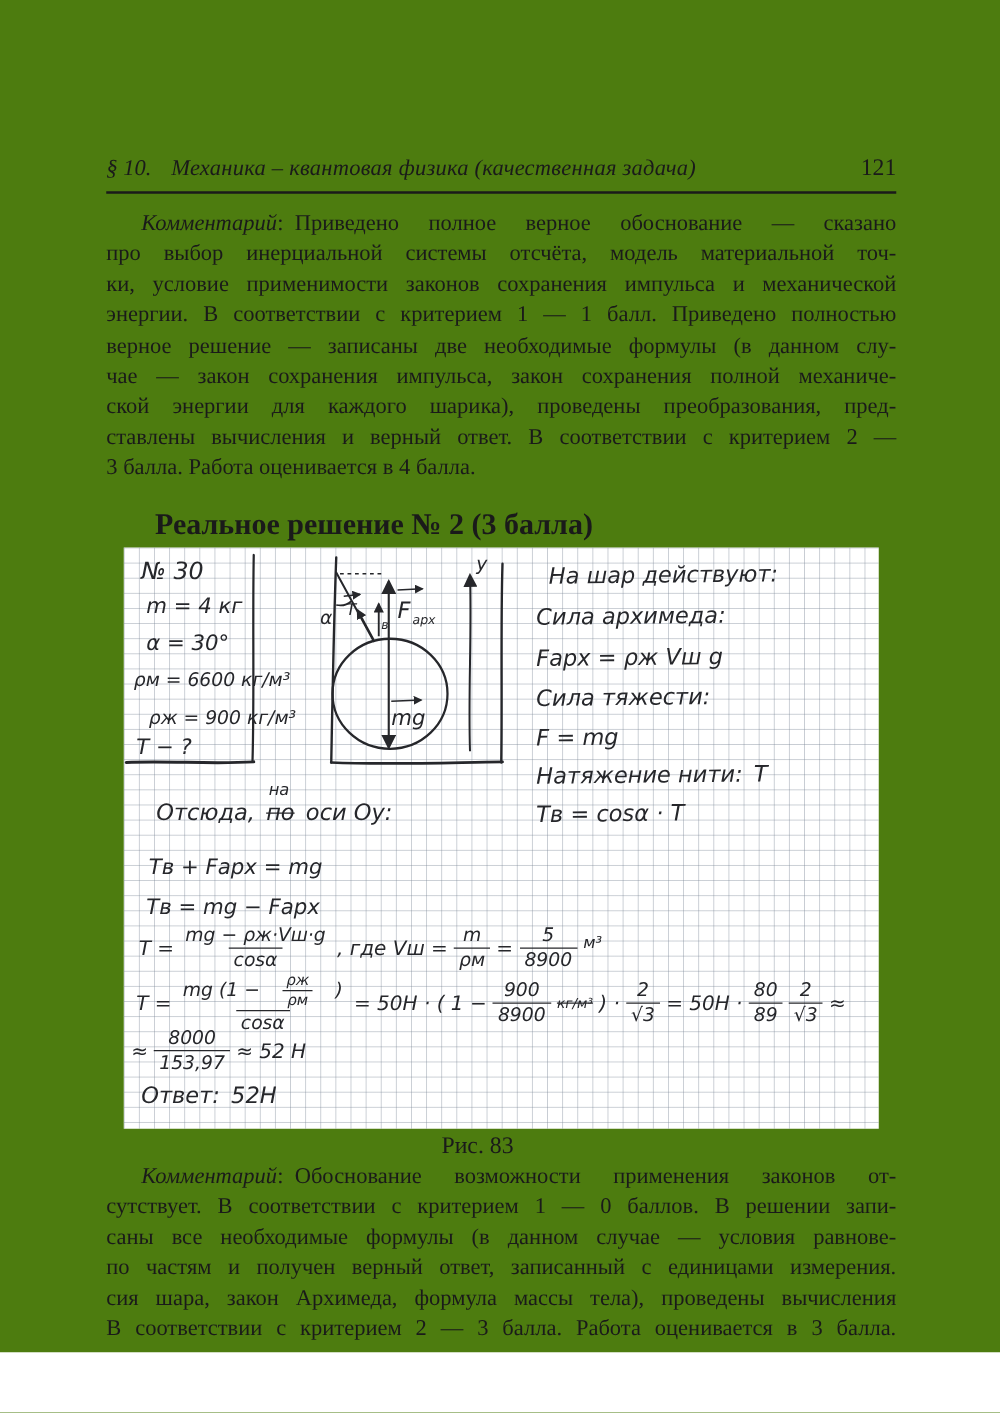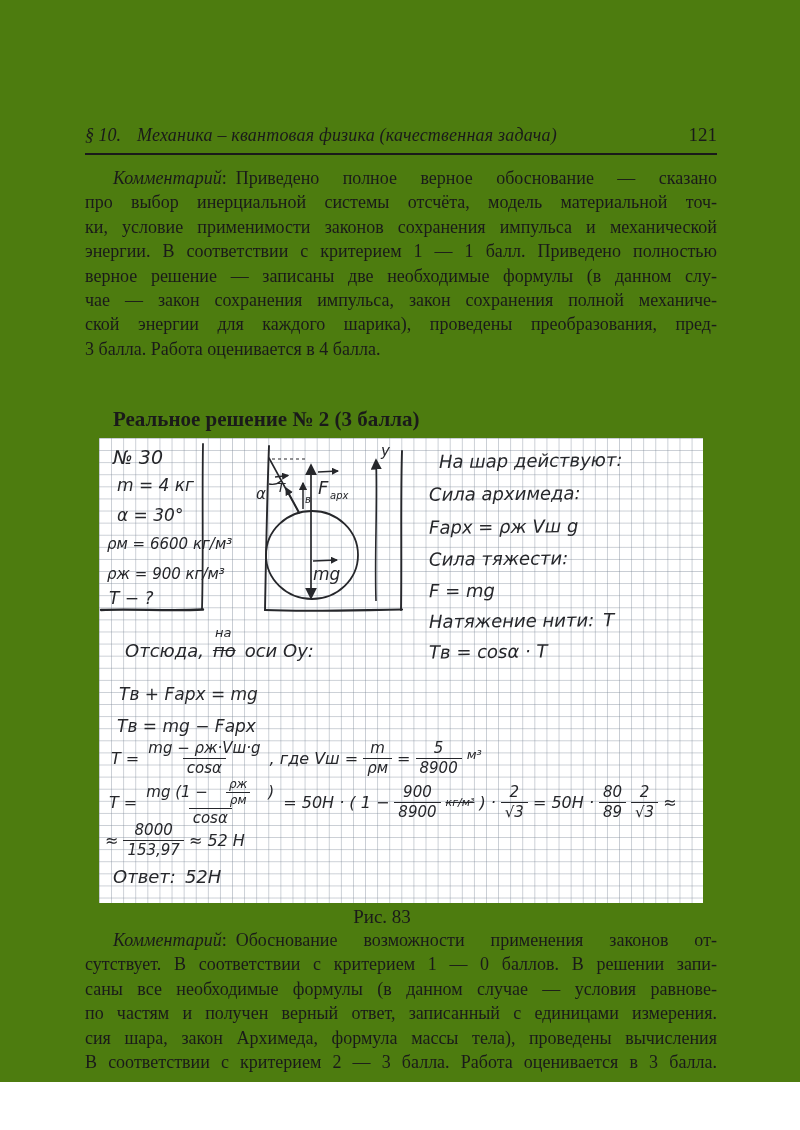--- a/index.html
+++ b/index.html
@@ -15,35 +15,35 @@
 
   
   .para{position:absolute;left:85px;width:632px;font-size:18px;line-height:24.4px;}
   .p1{top:166px;}
   .p2{top:928px;}
   .tl{white-space:nowrap;text-align:justify;}
   .tl.j{text-align:justify;text-align-last:justify;white-space:normal;}
   .first{text-indent:28px;}
   .lead{font-style:italic;}
 
-  .sol-head{position:absolute;left:113px;top:407px;margin:0;font-size:21px;font-weight:bold;}
+  .sol-head{position:absolute;left:124px;top:407px;margin:0;font-size:24px;font-weight:bold;}
 
   
   .figure{position:absolute;left:99px;top:438px;width:604px;height:465px;background:#fff;
      background-image:
        linear-gradient(to right, rgba(125,136,152,.42) 1px, transparent 1px),
        linear-gradient(to bottom, rgba(125,136,152,.42) 1px, transparent 1px);
      background-size:12.1px 12.1px;}
   .hw{font-family:"DejaVu Sans",sans-serif;font-style:italic;color:#26272b;}
   .given > div{position:absolute;font-size:17px;white-space:nowrap;}
   .given > div:nth-child(1){left:14px;top:8px;font-size:19px;}
   .given > div:nth-child(2){left:18px;top:37px;}
   .given > div:nth-child(3){left:18px;top:67px;}
   .given > div:nth-child(4){left:8px;top:97px;font-size:15px;}
-  .given > div:nth-child(5){left:8px;top:127px;font-size:15px;}
+  .given > div:nth-child(5){left:20px;top:127px;font-size:15px;}
   .given > div:nth-child(6){left:10px;top:150px;}
   .rcol > div{position:absolute;left:330px;font-size:18px;white-space:nowrap;transform:rotate(-.6deg);}
   .rcol > div:nth-child(1){top:12px;left:340px;}
   .rcol > div:nth-child(2){top:45px;}
   .rcol > div:nth-child(3){top:78px;}
   .rcol > div:nth-child(4){top:110px;}
   .rcol > div:nth-child(5){top:142px;}
   .rcol > div:nth-child(6){top:172px;}
   .rcol > div:nth-child(7){top:203px;}
 
@@ -84,20 +84,21 @@
   </header>
 
   <section class="para p1">
     <div class="tl j first"><span class="lead">Комментарий</span><span>: Приведено полное верное обоснование — сказано</span></div>
     <div class="tl j">про выбор инерциальной системы отсчёта, модель материальной точ-</div>
     <div class="tl j">ки, условие применимости законов сохранения импульса и механической</div>
     <div class="tl j">энергии. В соответствии с критерием 1 — 1 балл. Приведено полностью</div>
     <div class="tl j">верное решение — записаны две необходимые формулы (в данном слу-</div>
     <div class="tl j">чае — закон сохранения импульса, закон сохранения полной механиче-</div>
     <div class="tl j">ской энергии для каждого шарика), проведены преобразования, пред-</div>
+    <div class="tl j">ставлены вычисления и верный ответ. В соответствии с критерием 2 —</div>
     <div class="tl">3 балла. Работа оценивается в 4 балла.</div>
   </section>
 
   <h2 class="sol-head">Реальное решение № 2 (3 балла)</h2>
 
   <div class="figure">
 
     <svg class="diagram" width="604" height="465" viewBox="0 0 604 465">
       <defs>
         <marker id="ah" viewBox="0 0 10 10" refX="8.5" refY="5" markerWidth="7" markerHeight="7" orient="auto-start-reverse">

